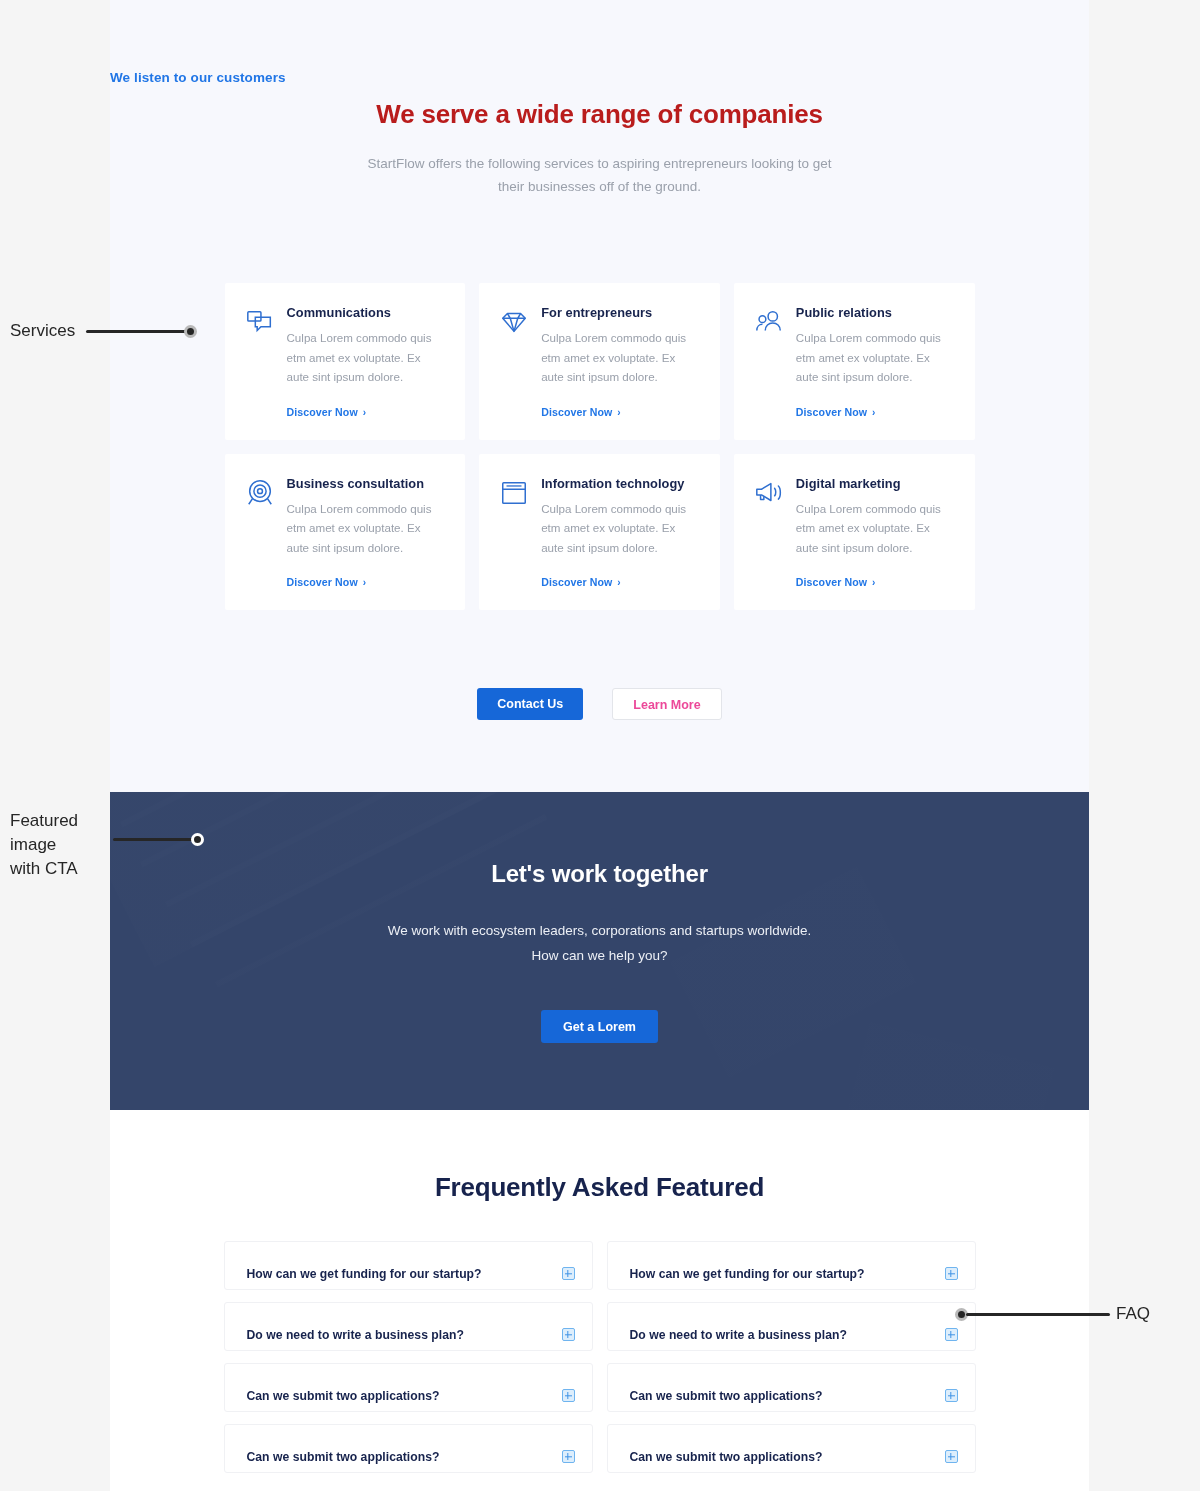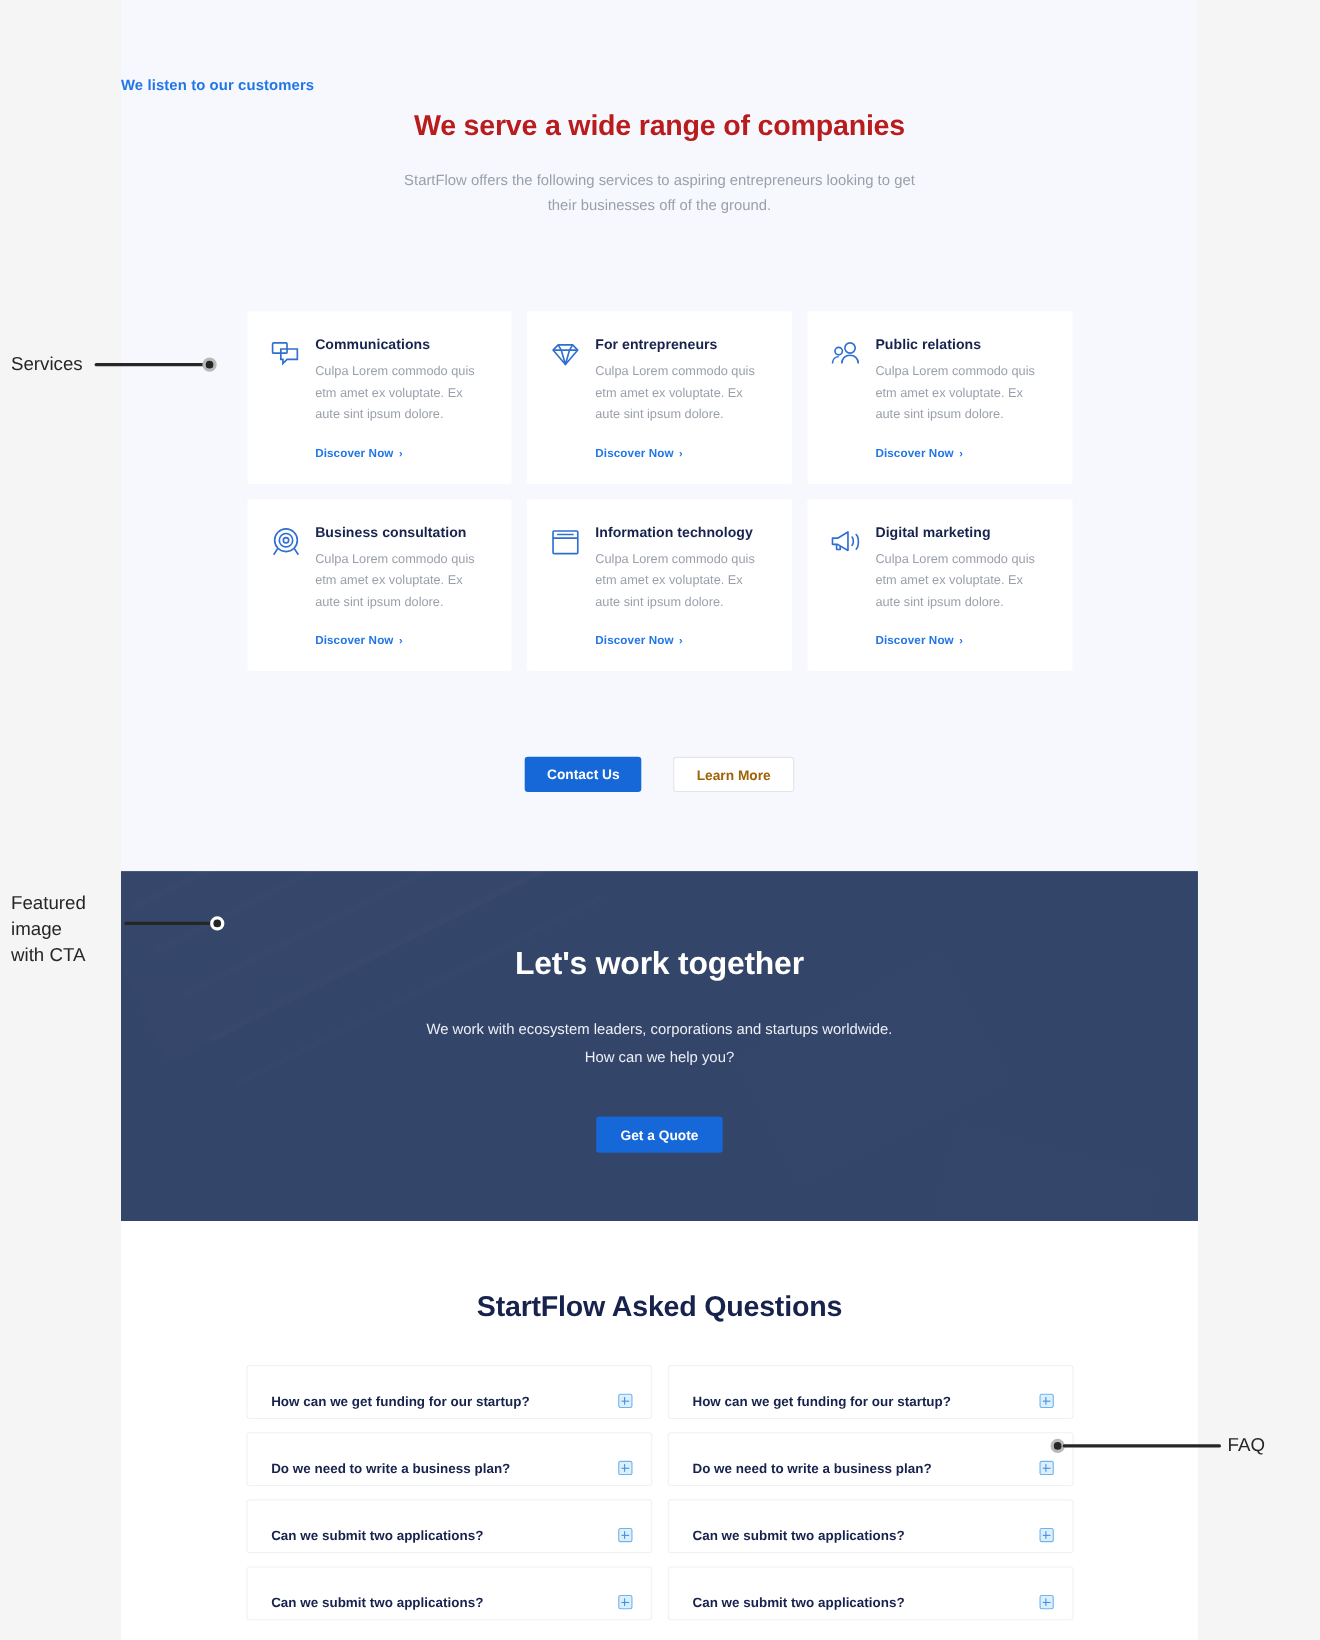--- a/index.html
+++ b/index.html
@@ -151,21 +151,21 @@
     padding: 0 20px;
     height: 32px;
     line-height: 32px;
     cursor: pointer;
     border: none;
     white-space: nowrap;
   }
   .btn-primary { background: #1667d8; color: #ffffff; }
   .btn-ghost {
     background: #ffffff;
-    color: #a16207;
+    color: #ec4899;
     border: 1px solid #e3e5ea;
   }
 
   
   .cta-banner {
     position: relative;
     height: 318px;
     background: #34456a;
     overflow: hidden;
   }
@@ -185,21 +185,21 @@
     background: linear-gradient(180deg, rgba(52,69,106,.80), rgba(52,69,106,.88));
   }
   .cta-inner {
     position: relative;
     z-index: 2;
     padding-top: 68px;
     text-align: center;
   }
   .cta-title {
     color: #ffffff;
-    font-size: 29px;
+    font-size: 24px;
     font-weight: bold;
     letter-spacing: -.2px;
     margin-bottom: 30px;
   }
   .cta-sub {
     color: #eceff5;
     font-size: 13.5px;
     line-height: 25px;
     width: 430px;
     margin: 0 auto 42px;
@@ -390,26 +390,26 @@
       <div class="kb" style="left:80px;top:150px;width:400px;height:6px;transform:rotate(-27deg);"></div>
       <div class="kb" style="left:105px;top:190px;width:370px;height:6px;transform:rotate(-27deg);"></div>
 
       <div class="kb" style="left:560px;top:170px;width:210px;height:130px;transform:rotate(-27deg);background:rgba(255,255,255,.07);"></div>
       <div class="kb" style="left:760px;top:230px;width:190px;height:110px;transform:rotate(14deg);background:rgba(255,255,255,.06);"></div>
     </div>
     <div class="cta-overlay"></div>
     <div class="cta-inner">
       <h2 class="cta-title">Let's work together</h2>
       <p class="cta-sub">We work with ecosystem leaders, corporations and startups worldwide. How can we help you?</p>
-      <button class="btn-quote">Get a Quote</button>
+      <button class="btn-quote">Get a Lorem</button>
     </div>
   </section>
 
   <section class="faq-section">
-    <h2 class="faq-title">StartFlow Asked Questions</h2>
+    <h2 class="faq-title">Frequently Asked Featured</h2>
     <div class="faq-grid">
       <div class="faq-item">
         <span class="faq-q">How can we get funding for our startup?</span>
         <span class="faq-plus"></span>
       </div>
       <div class="faq-item">
         <span class="faq-q">How can we get funding for our startup?</span>
         <span class="faq-plus"></span>
       </div>
       <div class="faq-item">

